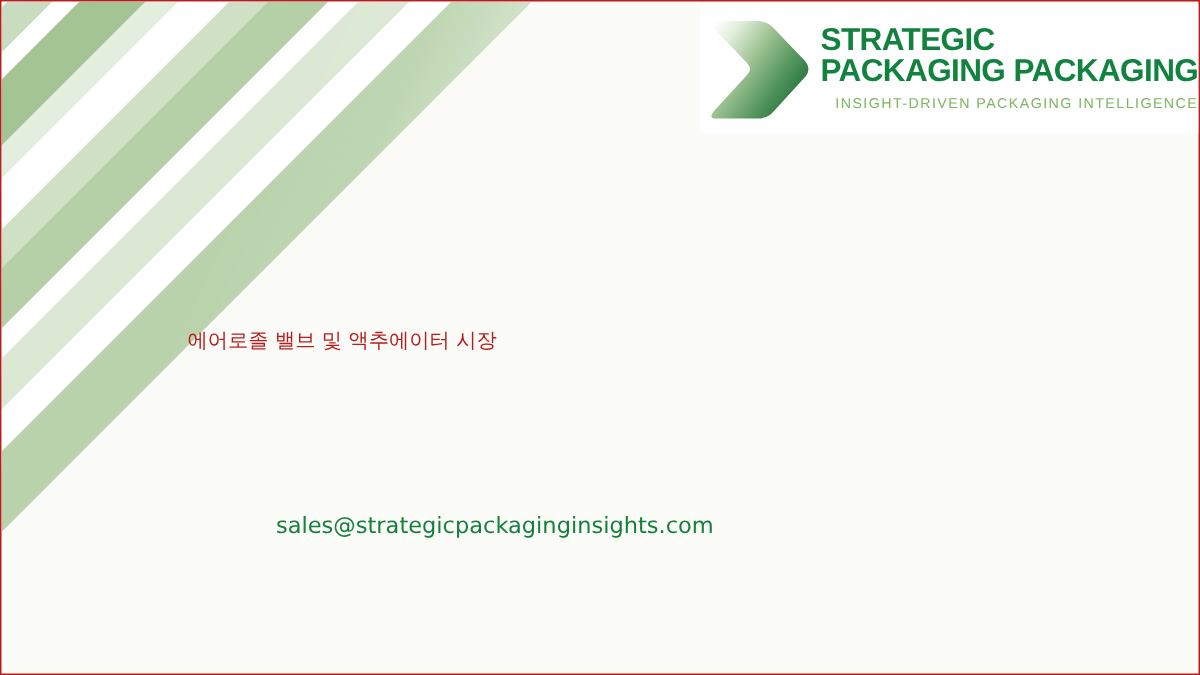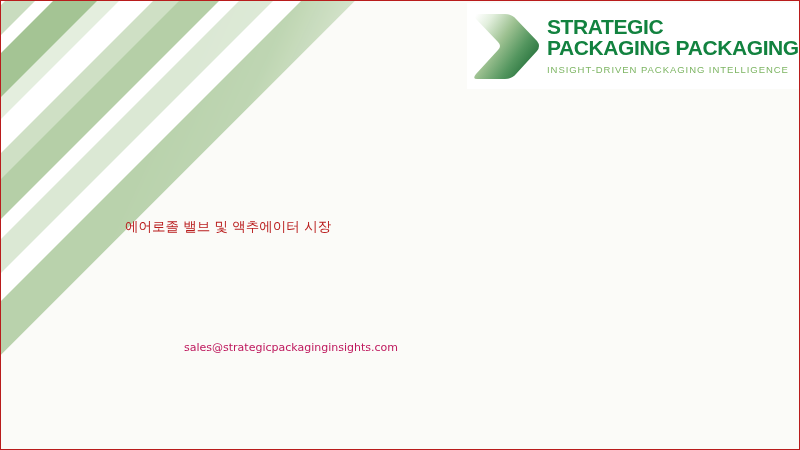--- a/index.html
+++ b/index.html
@@ -87,38 +87,39 @@
   }
   .logo-line1 { font-size: 21px; }
   .logo-line2 { font-size: 21px; }
   .logo-tagline {
     margin-top: 6px;
     color: #7db563;
     font-size: 9.5px;
     letter-spacing: 0.95px;
     font-family: "Liberation Sans", sans-serif;
     white-space: nowrap;
+    text-align: right;
   }
 
   
   .report-title {
     position: absolute;
     left: 124px;
     top: 217px;
     font-size: 13.5px;
     color: #b91c1c;
     font-family: "DejaVu Sans", sans-serif;
     white-space: nowrap;
   }
   .contact-email {
     position: absolute;
     left: 183px;
     top: 340px;
-    font-size: 11px;
-    color: #be185d;
+    font-size: 15px;
+    color: #15803d;
     font-family: "DejaVu Sans", sans-serif;
     white-space: nowrap;
   }
 </style>
 </head>
 <body>
 
 <div class="slide">
 
   <div class="deco">

